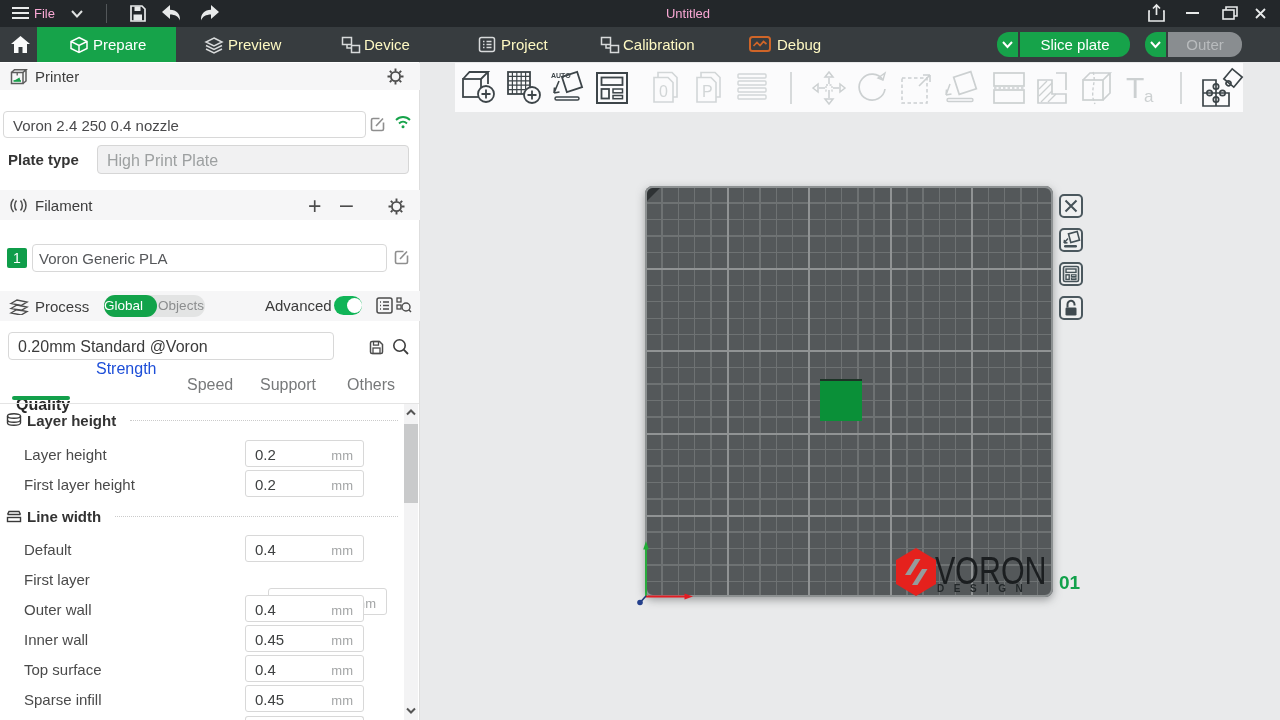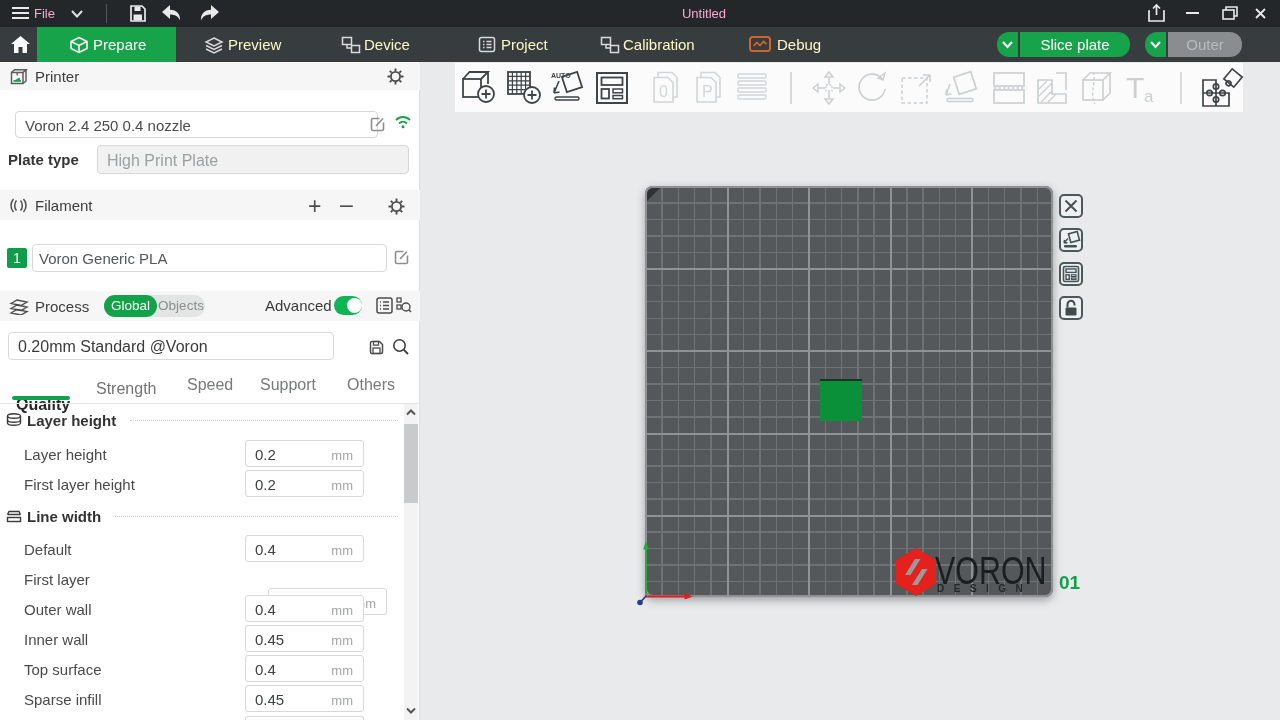--- a/index.html
+++ b/index.html
@@ -51,21 +51,21 @@
     <path d="M3 2 H14 L17 5 V17 H3 Z" fill="none" stroke="#e8eaea" stroke-width="1.7"></path>
     <rect x="6.5" y="2.5" width="6" height="4.5" fill="#e8eaea"></rect>
     <rect x="5.5" y="10.5" width="8.5" height="6" fill="#e8eaea"></rect>
   </svg>
   <svg class="abs" style="left:160px;top:4px;" width="26" height="19">
     <path d="M10 1 L2 8 L10 15 L10 10.5 C15 10.5 18.5 12.5 20 16.5 C20.5 10 16.5 6 10 5.8 Z" fill="#e8eaea"></path>
   </svg>
   <svg class="abs" style="left:197px;top:4px;" width="26" height="19">
     <path d="M14 1 L22 8 L14 15 L14 10.5 C9 10.5 5.5 12.5 4 16.5 C3.5 10 7.5 6 14 5.8 Z" fill="#e8eaea"></path>
   </svg>
-  <div class="txt abs" style="left:650px;top:6px;width:76px;text-align:right;">Untitled</div>
+  <div class="txt abs" style="left:650px;top:6px;width:76px;text-align:center;">Untitled</div>
   <svg class="abs" style="left:1146px;top:3px;" width="22" height="21">
     <path d="M4 8 H3 V18 H18 V8 H17" fill="none" stroke="#e8eaea" stroke-width="1.7"></path>
     <path d="M10.5 12 V3 M7 5.5 L10.5 2 L14 5.5" fill="none" stroke="#e8eaea" stroke-width="1.7"></path>
   </svg>
   <div class="abs" style="left:1186px;top:12px;width:13px;height:2.2px;background:#e8eaea;"></div>
   <svg class="abs" style="left:1220px;top:4px;" width="20" height="18">
     <rect x="3" y="6" width="11" height="9" fill="none" stroke="#e8eaea" stroke-width="1.6"></rect>
     <path d="M6 6 V3 H17 V12 H14" fill="none" stroke="#e8eaea" stroke-width="1.6"></path>
   </svg>
   <svg class="abs" style="left:1251px;top:4px;" width="18" height="18">
@@ -131,21 +131,21 @@
   <path d="M7.2 4.5 V7.5" stroke="#5c5c5c" stroke-width="1.3"></path>
   <path d="M3.5 13 L9.5 9.5 L10.5 13 Z" fill="#1aa04c"></path>
   <rect x="3.5" y="12.2" width="7.5" height="1.6" fill="#1aa04c"></rect>
 </svg>
 <div class="bandtxt" style="left:35px;top:68px;">Printer</div>
 <svg class="abs" style="left:386px;top:67px;" width="19" height="19">
   <circle cx="9.5" cy="9.5" r="4.6" fill="none" stroke="#4c4c4c" stroke-width="1.8"></circle>
   <path d="M9.5 1.5 V4 M9.5 15 V17.5 M1.5 9.5 H4 M15 9.5 H17.5 M3.8 3.8 L5.6 5.6 M13.4 13.4 L15.2 15.2 M3.8 15.2 L5.6 13.4 M13.4 5.6 L15.2 3.8" stroke="#4c4c4c" stroke-width="1.9"></path>
 </svg>
 
-<div class="combo" style="left:3px;top:111px;width:363px;height:27px;margin-left:12px;">
+<div class="combo" style="left:3px;top:111px;width:363px;height:27px;">
     <span>Voron 2.4 250 0.4 nozzle</span>
   </div>
 <svg class="abs" style="left:369px;top:116px;" width="17" height="17">
   <path d="M10.5 2.5 H4 C2.9 2.5 2.5 2.9 2.5 4 V13 C2.5 14.1 2.9 14.5 4 14.5 H13 C14.1 14.5 14.5 14.1 14.5 13 V6.5" fill="none" stroke="#8e8e8e" stroke-width="1.6"></path>
   <path d="M7 10 L14 2.5" stroke="#8e8e8e" stroke-width="1.6"></path>
 </svg>
 <svg class="abs" style="left:394px;top:114px;" width="18" height="15">
   <path d="M2 6 C6 2 12 2 16 6" fill="none" stroke="#16a34a" stroke-width="1.8"></path>
   <path d="M5 9.5 C7.5 7 10.5 7 13 9.5" fill="none" stroke="#16a34a" stroke-width="1.8"></path>
   <circle cx="9" cy="12.7" r="1.5" fill="#16a34a"></circle>
@@ -181,21 +181,21 @@
 </svg>
 
 <div class="band" style="top:291px;height:30px;"></div>
 <svg class="abs" style="left:9px;top:298px;" width="20" height="17">
   <path d="M2 5.5 L8 2 L18 4 L12 7.5 Z" fill="none" stroke="#4c4c4c" stroke-width="1.4"></path>
   <path d="M2 9 L8 5.5 L18 7.5 L12 11 Z" fill="none" stroke="#4c4c4c" stroke-width="1.4" transform="translate(0,1.5)"></path>
   <path d="M2 12.5 L8 9 L18 11 L12 14.5 Z" fill="none" stroke="#4c4c4c" stroke-width="1.4" transform="translate(0,2.5)"></path>
 </svg>
 <div class="bandtxt" style="left:35px;top:298px;">Process</div>
 <div class="abs" style="left:104px;top:295px;width:101px;height:22px;background:#e3e4e4;border-radius:11px;"></div>
-<div class="abs" style="left:104px;top:295px;width:53px;height:22px;background:#12a34a;border-radius:11px;color:#fff;font-size:13.5px;text-align:center;line-height:22px;">Global</div>
+<div class="abs" style="left:104px;top:295px;width:53px;height:22px;background:#12a34a;border-radius:11px;color:#fff;font-size:13.5px;text-align:left;line-height:22px;">Global</div>
 <div class="abs" style="left:157px;top:295px;width:48px;height:22px;color:#8b8d8e;font-size:13.5px;text-align:center;line-height:22px;">Objects</div>
 <div class="abs" style="left:265px;top:297px;font-size:15px;color:#3a3a3a;">Advanced</div>
 <div class="abs" style="left:334px;top:296px;width:28px;height:19px;background:#10b457;border-radius:10px;"></div>
 <div class="abs" style="left:347px;top:298px;width:15px;height:15px;background:#fff;border-radius:50%;"></div>
 <svg class="abs" style="left:375px;top:296px;" width="19" height="19">
   <rect x="2" y="2" width="15" height="15" rx="2" fill="none" stroke="#4c4c4c" stroke-width="1.5"></rect>
   <path d="M5 6 H6 M8 6 H14 M5 9.5 H6 M8 9.5 H14 M5 13 H6 M8 13 H14" stroke="#4c4c4c" stroke-width="1.4"></path>
 </svg>
 <svg class="abs" style="left:395px;top:296px;" width="17" height="19">
   <rect x="2" y="2" width="4" height="4" fill="none" stroke="#4c4c4c" stroke-width="1.3"></rect>
@@ -212,21 +212,21 @@
   <rect x="5.5" y="2.5" width="5" height="3.6" fill="none" stroke="#4c4c4c" stroke-width="1.3"></rect>
   <rect x="5" y="9" width="7" height="5.5" fill="none" stroke="#4c4c4c" stroke-width="1.3"></rect>
 </svg>
 <svg class="abs" style="left:391px;top:337px;" width="20" height="20">
   <circle cx="8.5" cy="8.5" r="5.7" fill="none" stroke="#3d3d3d" stroke-width="1.6"></circle>
   <path d="M12.7 12.7 L17 17" stroke="#3d3d3d" stroke-width="1.8"></path>
 </svg>
 
 <div class="abs" style="left:16px;top:396px;font-size:16px;font-weight:bold;color:#282828;">Quality</div>
 <div class="abs" style="left:12px;top:396px;width:58px;height:4px;background:#13a04b;border-radius:2px;"></div>
-<div class="abs" style="left:96px;top:380px;font-size:16px;color:#737373;">Strength</div>
+<div class="abs" style="left:96px;top:360px;font-size:16px;color:#1d4ed8;">Strength</div>
 <div class="abs" style="left:187px;top:376px;font-size:16px;color:#77797a;">Speed</div>
 <div class="abs" style="left:260px;top:376px;font-size:16px;color:#77797a;">Support</div>
 <div class="abs" style="left:347px;top:376px;font-size:16px;color:#77797a;">Others</div>
 <div class="abs" style="left:0;top:403px;width:419px;height:1px;background:#e4e4e4;"></div>
 
 <svg class="abs" style="left:6px;top:412px;" width="17" height="16">
   <ellipse cx="8" cy="4" rx="6.5" ry="2.2" fill="none" stroke="#3a3a3a" stroke-width="1.4"></ellipse>
   <path d="M1.5 4 V8 C1.5 9.2 4.4 10.2 8 10.2 C11.6 10.2 14.5 9.2 14.5 8 V4" fill="none" stroke="#3a3a3a" stroke-width="1.4"></path>
   <path d="M1.5 8 V11 C1.5 12.2 4.4 13.2 8 13.2 C11.6 13.2 14.5 12.2 14.5 11 V8" fill="none" stroke="#3a3a3a" stroke-width="1.4"></path>
 </svg>

